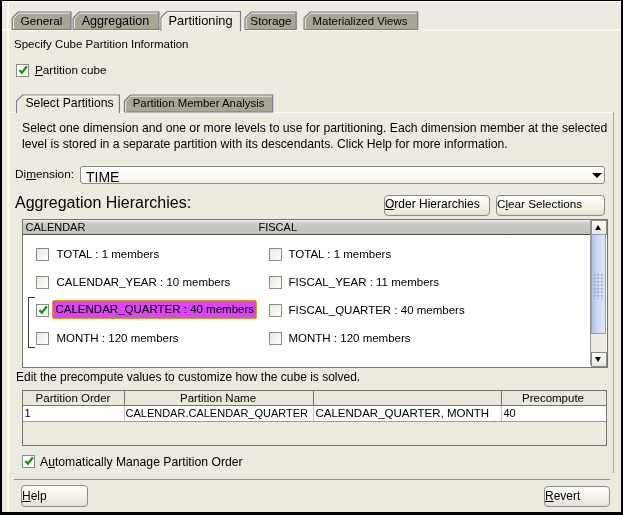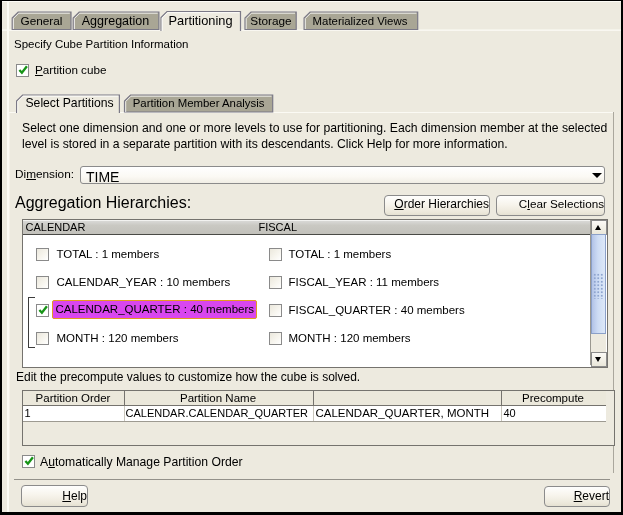--- a/index.html
+++ b/index.html
@@ -3,21 +3,21 @@
 <meta charset="utf-8">
 <style>
 html,body{margin:0;padding:0;}
 body{font-family:"Liberation Sans", sans-serif;}
 #win{position:relative;width:623px;height:515px;background:#EDEADF;overflow:hidden;}
 .abs{position:absolute;}
 .txt{position:absolute;white-space:nowrap;color:#000;}
 .cb{position:absolute;width:11px;height:11px;border:1px solid #8a8a8a;background:linear-gradient(135deg,#ebe8dd 0%,#f7f5ee 55%,#ffffff 100%);}
 .cb.checked{background:#fff;}
 .cb svg{position:absolute;left:0;top:-1px;}
-.btn{position:absolute;border:1px solid #8b8b8b;border-radius:4px;background:linear-gradient(180deg,#fefefd 0%,#f7f4ec 45%,#ece8db 85%,#e5e1d2 100%);color:#000;text-align:right;}
+.btn{position:absolute;border:1px solid #8b8b8b;border-radius:4px;background:linear-gradient(180deg,#fefefd 0%,#f7f4ec 45%,#ece8db 85%,#e5e1d2 100%);color:#000;text-align:left;}
 .btn span{position:relative;}
 u{text-decoration:underline;text-underline-offset:1px;}
 </style>
 </head>
 <body>
 <div id="win">
 
 <div class="abs" style="left:0;top:0;width:623px;height:1px;background:#000;"></div>
 <div class="abs" style="left:0;top:0;width:2px;height:515px;background:#000;"></div>
 <div class="abs" style="left:621px;top:0;width:2px;height:515px;background:#000;"></div>
@@ -139,21 +139,21 @@
       <div class="abs" style="left:1.5px;top:38px;width:11px;height:26px;background-image:radial-gradient(#8fa5cf 0.9px, transparent 1.1px);background-size:3.5px 3.5px;"></div>
     </div>
     <div class="abs" style="left:0px;top:132px;width:14px;height:13px;border:1px solid #8b8b8b;background:linear-gradient(180deg,#fbfaf6,#eae7da);">
       <div class="abs" style="left:3.5px;top:4.5px;width:0;height:0;border-left:3.5px solid transparent;border-right:3.5px solid transparent;border-top:5px solid #000;"></div>
     </div>
   </div>
 </div>
 
 <div class="txt" style="left:16px;top:369.5px;font-size:12px;">Edit the precompute values to customize how the cube is solved.</div>
 
-<div class="abs" style="left:21.5px;top:389.5px;width:583px;height:54px;border:1px solid #75736e;background:#EDEADF;padding-left:8px;">
+<div class="abs" style="left:21.5px;top:389.5px;width:583px;height:54px;border:1px solid #75736e;background:#EDEADF;">
   <div class="abs" style="left:0;top:0;width:583px;height:14px;background:#EBE8DB;border-bottom:1px solid #75736e;">
     <div class="txt" style="left:0;top:1px;width:101px;text-align:center;font-size:11.5px;">Partition Order</div>
     <div class="txt" style="left:101px;top:1px;width:189px;text-align:center;font-size:11.5px;">Partition Name</div>
     <div class="txt" style="left:478px;top:1px;width:105px;text-align:center;font-size:11.5px;">Precompute</div>
     <div class="abs" style="left:101px;top:0;width:1px;height:14px;background:#75736e;"></div>
     <div class="abs" style="left:290px;top:0;width:1px;height:14px;background:#75736e;"></div>
     <div class="abs" style="left:478px;top:0;width:1px;height:14px;background:#75736e;"></div>
   </div>
   <div class="abs" style="left:0;top:15px;width:583px;height:15px;background:#fff;border-bottom:1px solid #9d9a91;">
     <div class="txt" style="left:2px;top:1px;font-size:11px;">1</div>

